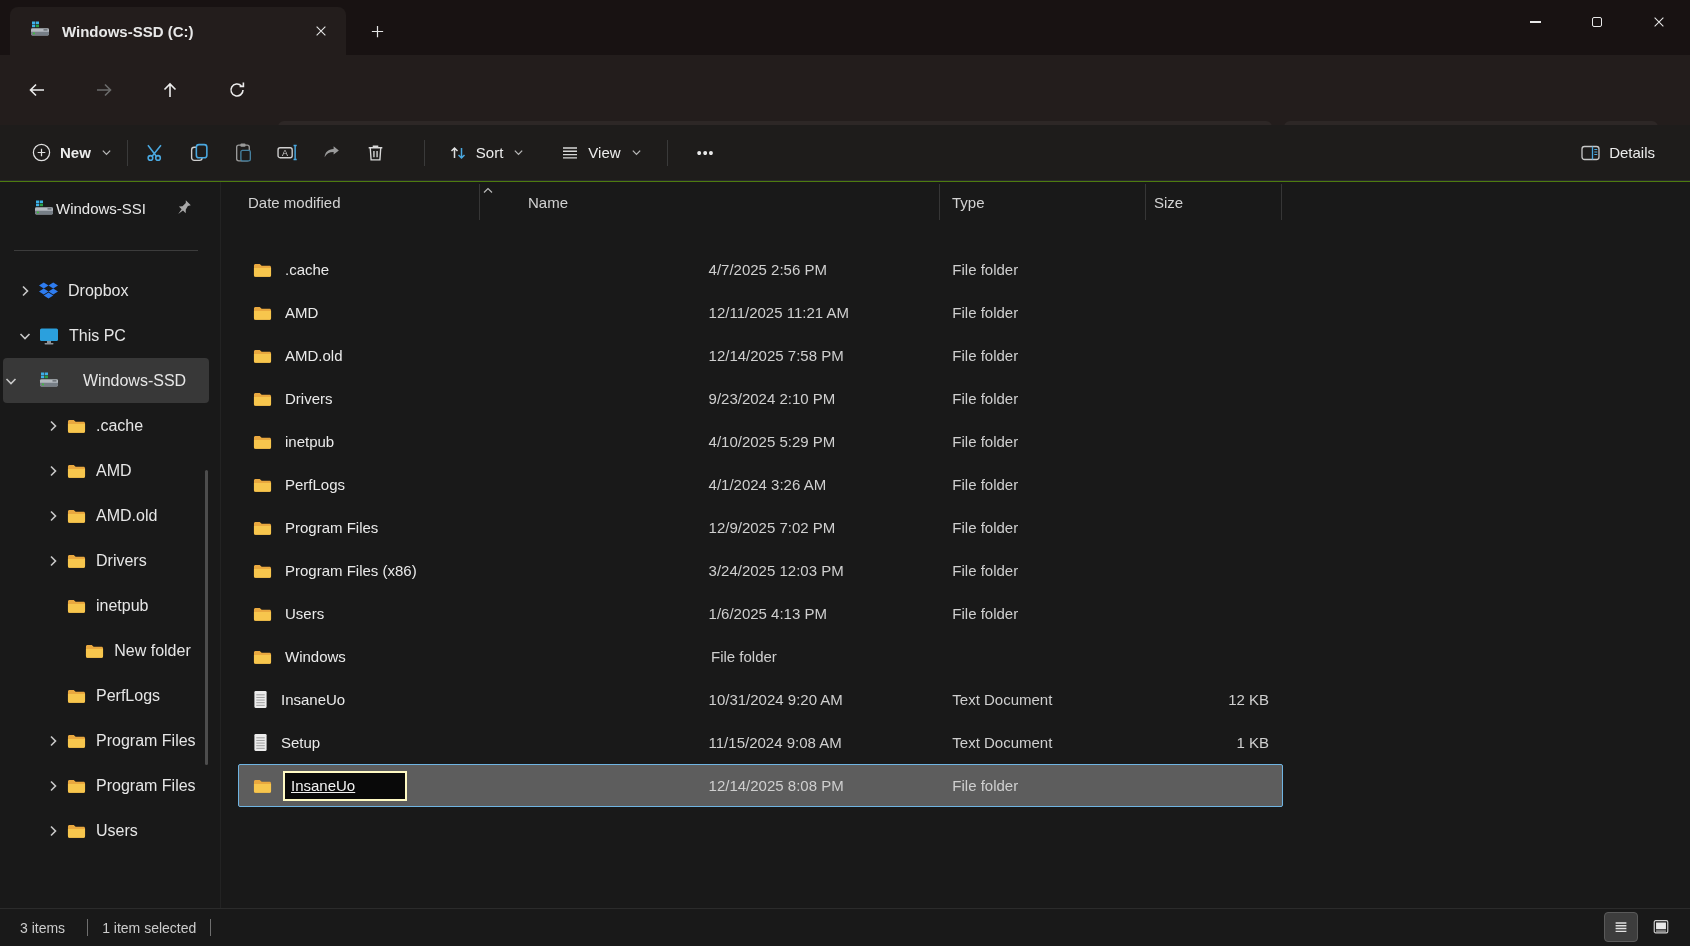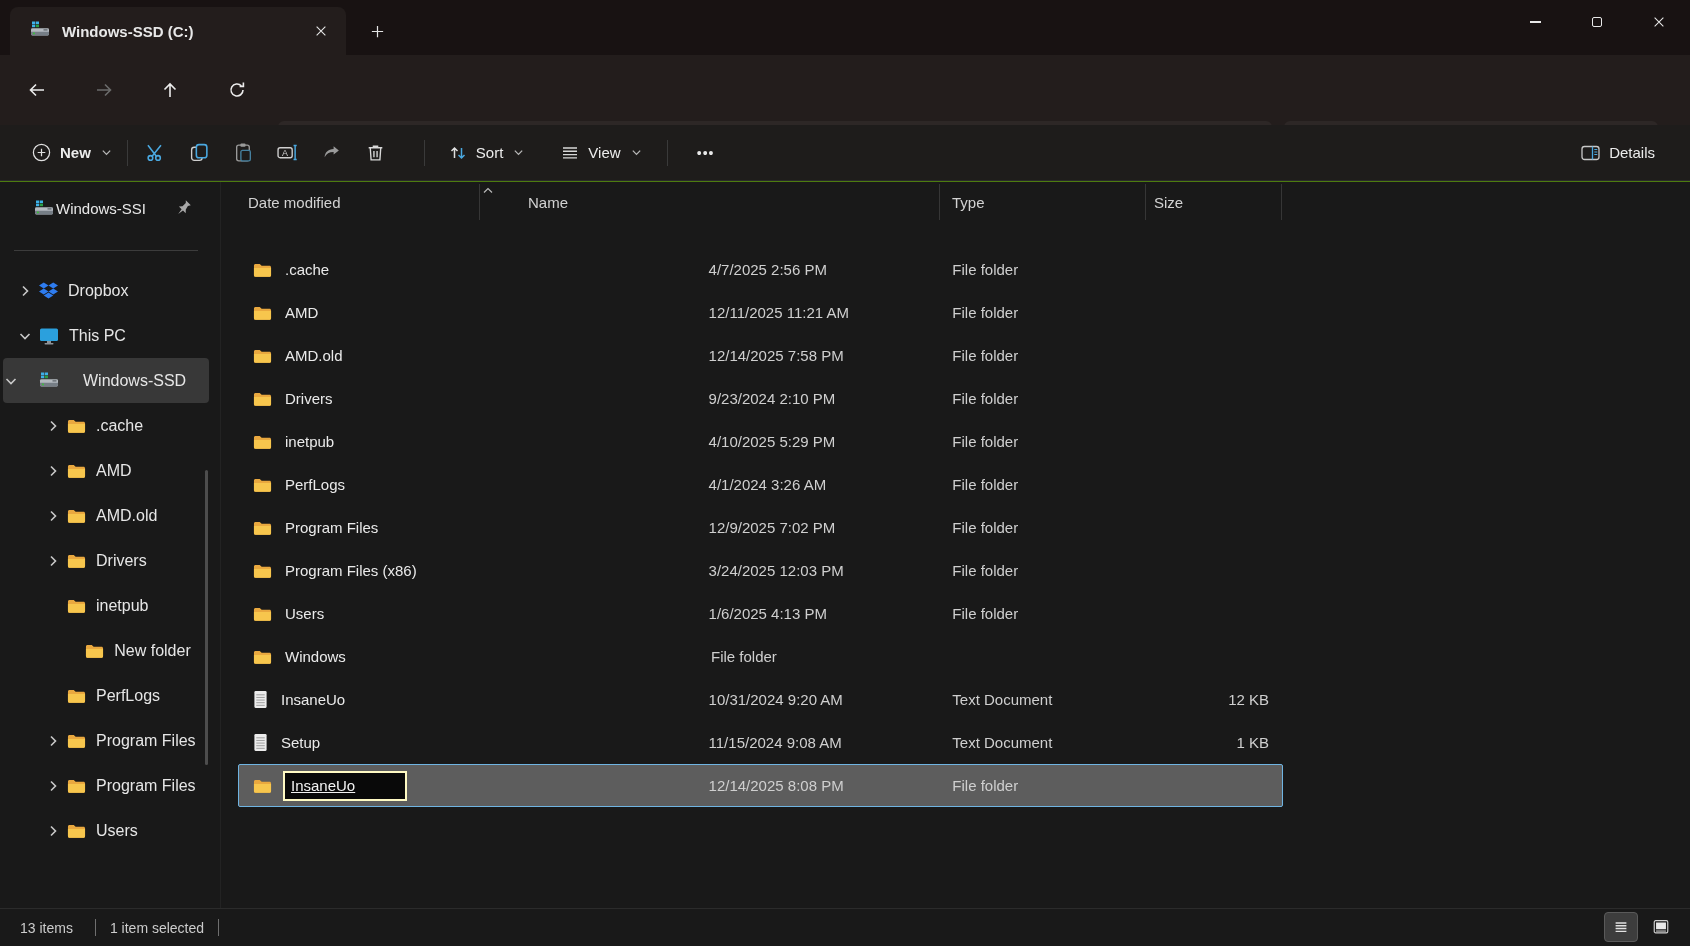--- a/index.html
+++ b/index.html
@@ -684,21 +684,21 @@
             <input class="rename-box" value="InsaneUo" style="">
           </div>
           <div class="fcell fc-date">12/14/2025 8:08 PM</div>
           <div class="fcell fc-type">File folder</div>
           <div class="fcell fc-size"></div>
         </div>
       </div>
   </div>
 
   <div class="statusbar">
-    <span class="sb-count">13 items</span>
+    <span class="sb-count">3 items</span>
     <span class="sb-div"></span>
     <span style="padding:0 4px">1 item selected</span>
     <span class="sb-div"></span>
     <div class="view-toggles">
       <span class="vt-btn active">
         <svg width="18" height="18" viewBox="0 0 20 20">
             <path d="M4 5.5h12M4 8.6h12M4 11.7h12M4 14.8h12" stroke="#e2e2e2" stroke-width="1.5"></path>
           </svg>
       </span>
       <span class="vt-btn">

